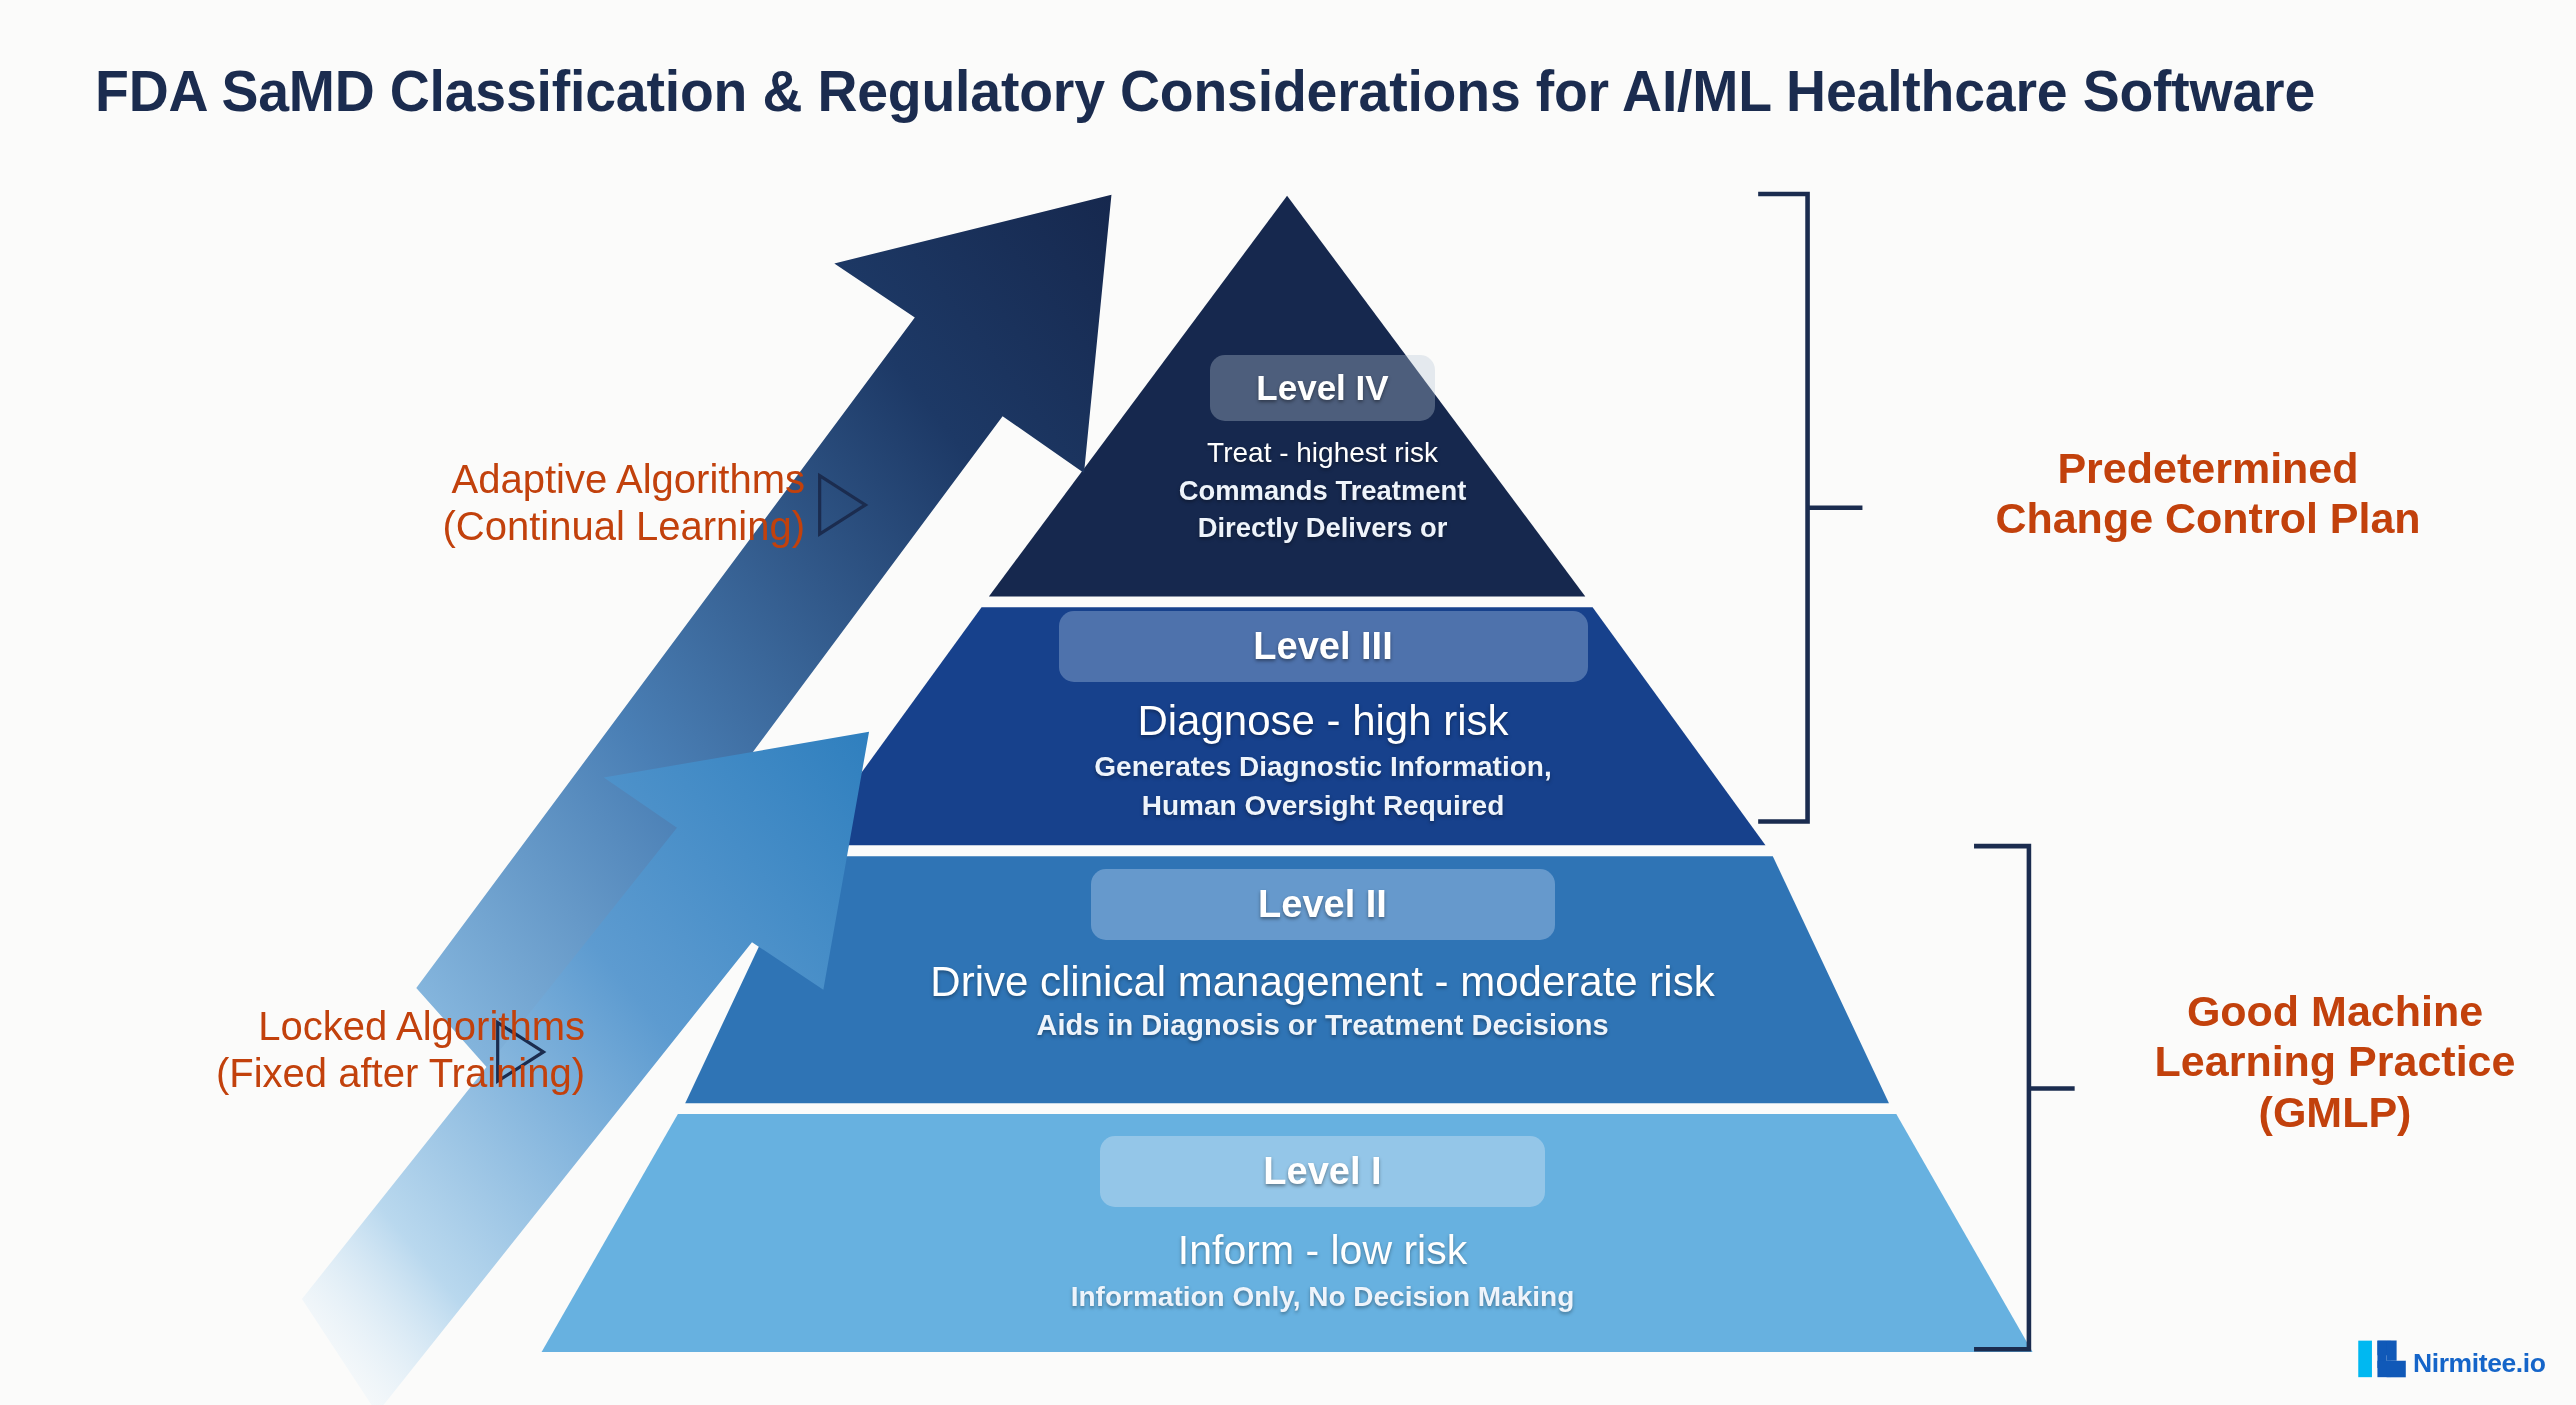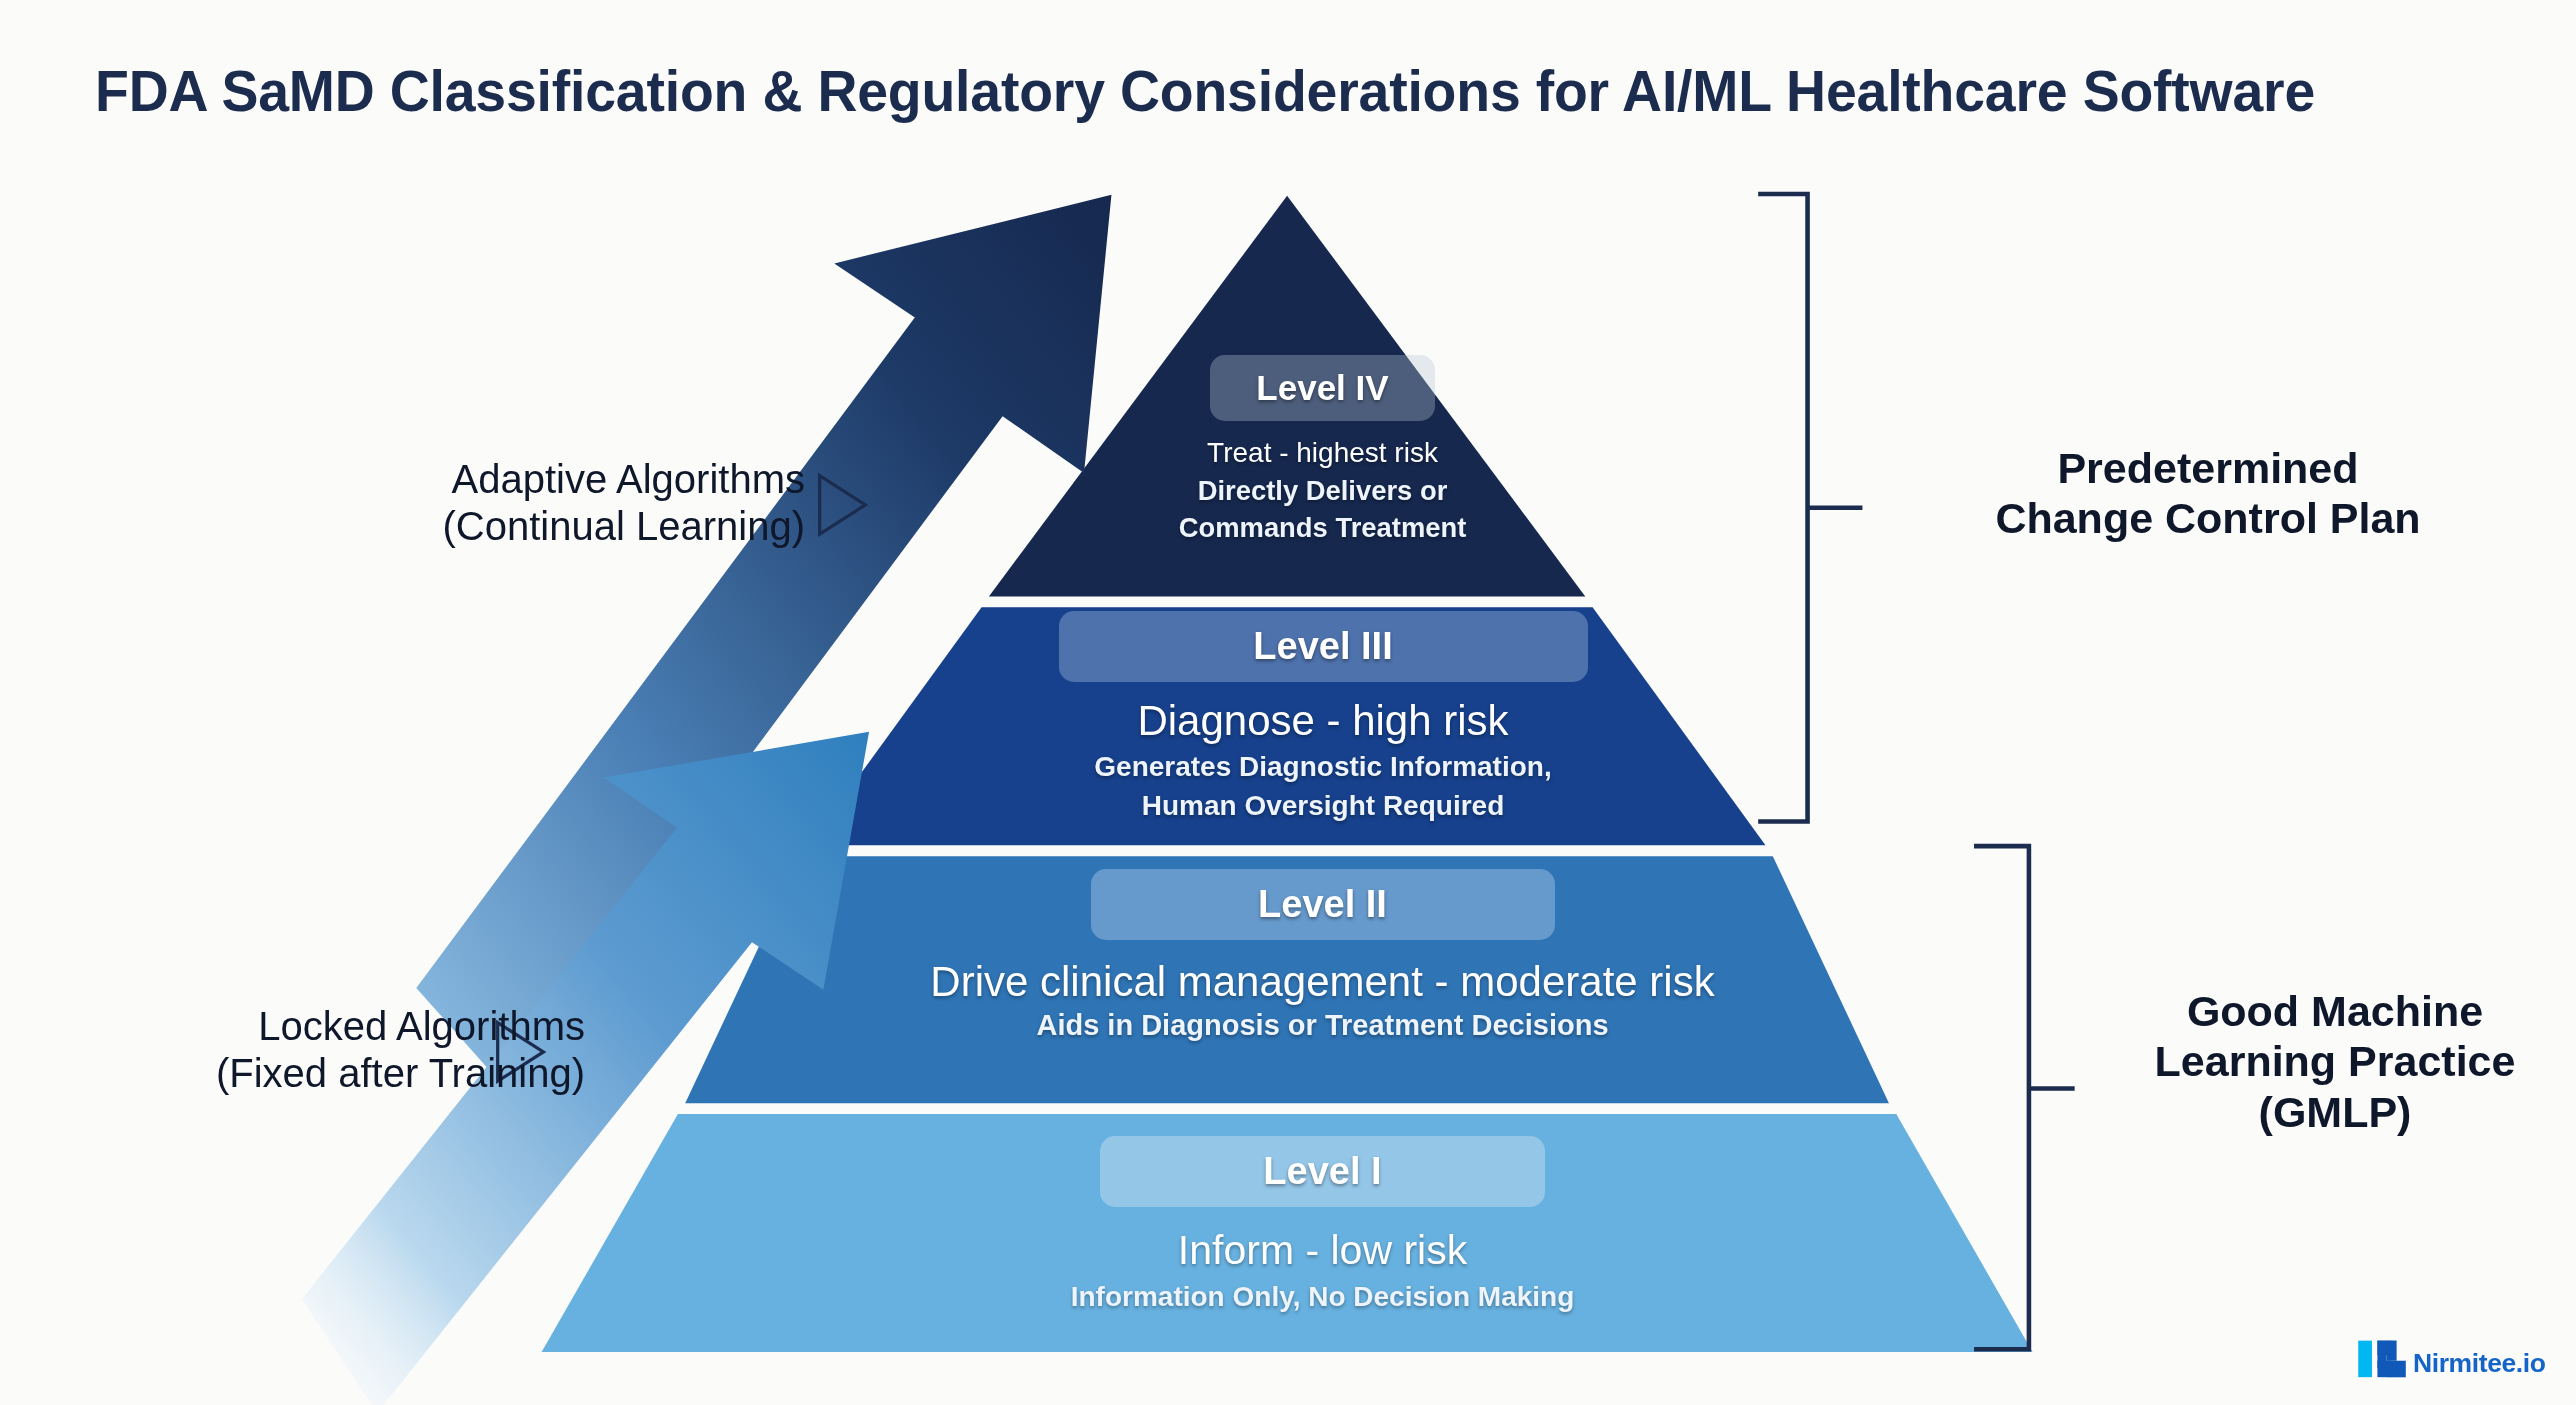--- a/index.html
+++ b/index.html
@@ -72,21 +72,21 @@
   
   #tier1 { left:801px; top:1136px; width:1043px; }
   #tier1 .badge { width:445px; padding:15.6px 0 17.4px; font-size:38px;
                   background:rgba(205,225,242,.45); }
   #tier1 .tier-head { margin-top:20px; font-size:41px; }
   #tier1 .tier-sub  { margin-top:7.3px; font-size:28px; }
 
   
   .side-label {
     position:absolute;
-    color:#0f172a;
+    color:#c2410c;
     line-height:1.17;
     white-space:nowrap;
   }
   .side-label.left { text-align:right; }
   #lbl-adaptive { left:183px; top:456px; width:622px; font-size:40px; }
   #lbl-locked   { left:-37px; top:1003px; width:622px; font-size:40px; }
 
   .side-label.right { text-align:center; font-weight:bold; }
   #lbl-pccp  { left:1888px; top:443px; width:640px; font-size:43px; }
   #lbl-gmlp  { left:2088px; top:986px; width:494px; font-size:43px; }
@@ -162,22 +162,22 @@
 
     <g fill="none" stroke="#1b2c4f" stroke-width="5">
       <path d="M 2158,925 L 2218,925 L 2218,1475 L 2158,1475"></path>
       <path d="M 2218,1190 L 2268,1190"></path>
     </g>
   </svg>
 
   <div class="tier-text" id="tier4">
     <div class="badge">Level IV</div>
     <div class="tier-head">Treat - highest risk</div>
+    <div class="tier-sub">Commands Treatment</div>
     <div class="tier-sub">Directly Delivers or</div>
-    <div class="tier-sub">Commands Treatment</div>
   </div>
 
   <div class="tier-text" id="tier3">
     <div class="badge">Level III</div>
     <div class="tier-head">Diagnose - high risk</div>
     <div class="tier-sub">Generates Diagnostic Information,</div>
     <div class="tier-sub">Human Oversight Required</div>
   </div>
 
   <div class="tier-text" id="tier2">

